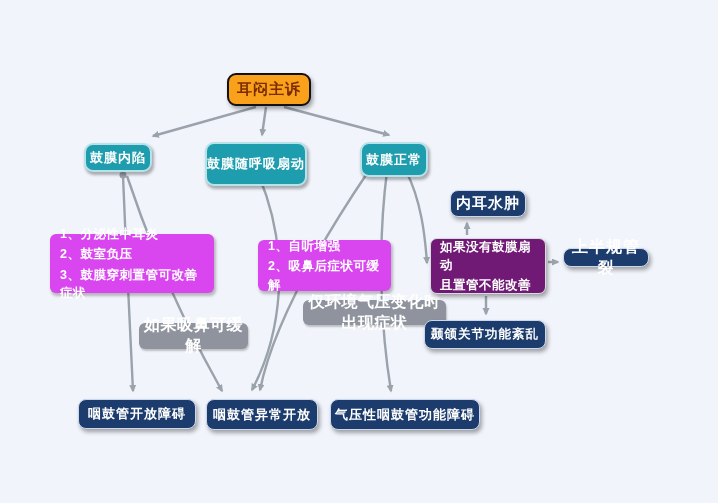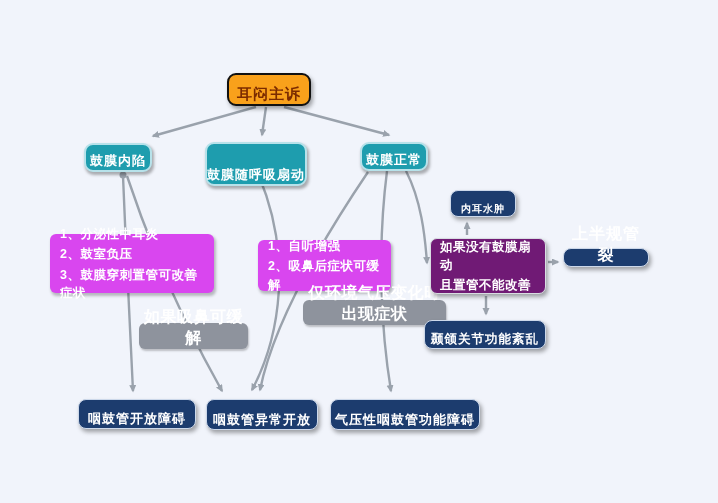--- a/index.html
+++ b/index.html
@@ -6,21 +6,21 @@
   body{
     width:718px;height:503px;
     background:#f1f4fb;
     font-family:"Liberation Sans", sans-serif;
     position:relative;overflow:hidden;
   }
   #canvas{position:absolute;inset:0;width:718px;height:503px;}
   #wires{position:absolute;left:0;top:0;z-index:1;}
   .node{
     position:absolute;z-index:2;
-    display:flex;align-items:flex-end;justify-content:center;
+    display:flex;align-items:center;justify-content:center;
     box-sizing:border-box;text-align:center;
     font-weight:bold;letter-spacing:1px;
   }
   .root{
     background:#F9A11B;border:2.5px solid #111111;border-radius:9px;
     color:#7B2B00;font-size:15px;
     box-shadow:2px 3px 4px rgba(0,0,0,.35);
   }
   .teal{
     background:#1E9DAE;border:2px solid #b7e2ea;border-radius:9px;
@@ -88,21 +88,21 @@
   <div class="node root" style="left:227px;top:73px;width:84px;height:33px;">
     <span>耳闷主诉</span>
   </div>
 
   <div class="node teal" style="left:84px;top:143px;width:68px;height:29px;">
     <span>鼓膜内陷</span>
   </div>
   <div class="node teal" style="left:205px;top:142px;width:102px;height:44px;">
     <span>鼓膜随呼吸扇动</span>
   </div>
-  <div class="node teal" style="left:360px;top:142px;width:68px;height:29px;">
+  <div class="node teal" style="left:360px;top:142px;width:68px;height:35px;">
     <span>鼓膜正常</span>
   </div>
 
   <div class="node note" style="left:50px;top:234px;width:164px;height:59px;">
     <div class="lines">
       <div>1、分泌性中耳炎</div>
       <div>2、鼓室负压</div>
       <div>3、鼓膜穿刺置管可改善症状</div>
     </div>
   </div>
@@ -120,21 +120,21 @@
     <span>仅环境气压变化时出现症状</span>
   </div>
 
   <div class="node decision" style="left:430px;top:238px;width:116px;height:56px;">
     <div class="lines">
       <div>如果没有鼓膜扇动</div>
       <div>且置管不能改善</div>
     </div>
   </div>
 
-  <div class="node navy" style="left:450px;top:190px;width:66px;height:27px;font-size:10px;">
+  <div class="node navy" style="left:450px;top:190px;width:76px;height:27px;font-size:15px;">
     <span>内耳水肿</span>
   </div>
   <div class="node navy" style="left:563px;top:248px;width:86px;height:19px;font-size:16px;">
     <span>上半规管裂</span>
   </div>
   <div class="node navy" style="left:424px;top:320px;width:122px;height:29px;font-size:12.5px;">
     <span>颞颌关节功能紊乱</span>
   </div>
 
   <div class="node navy" style="left:78px;top:399px;width:118px;height:30px;">

